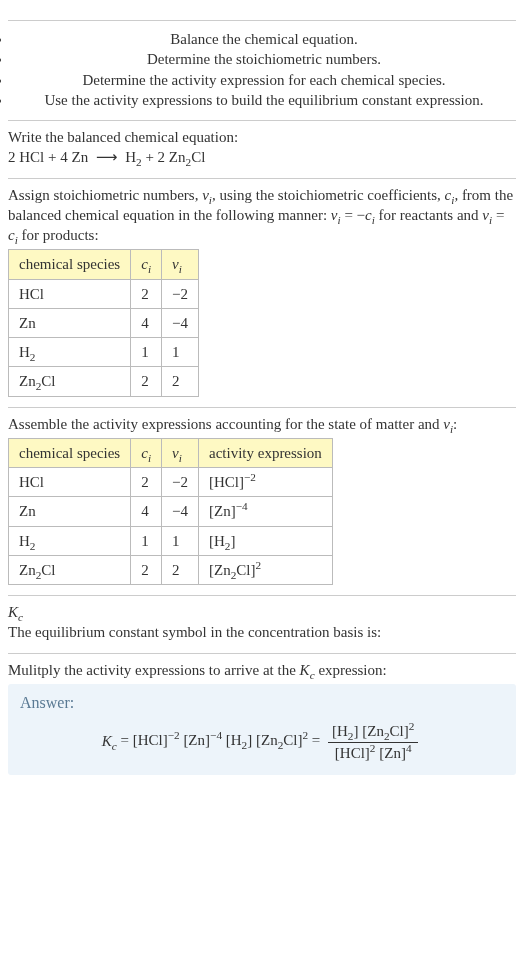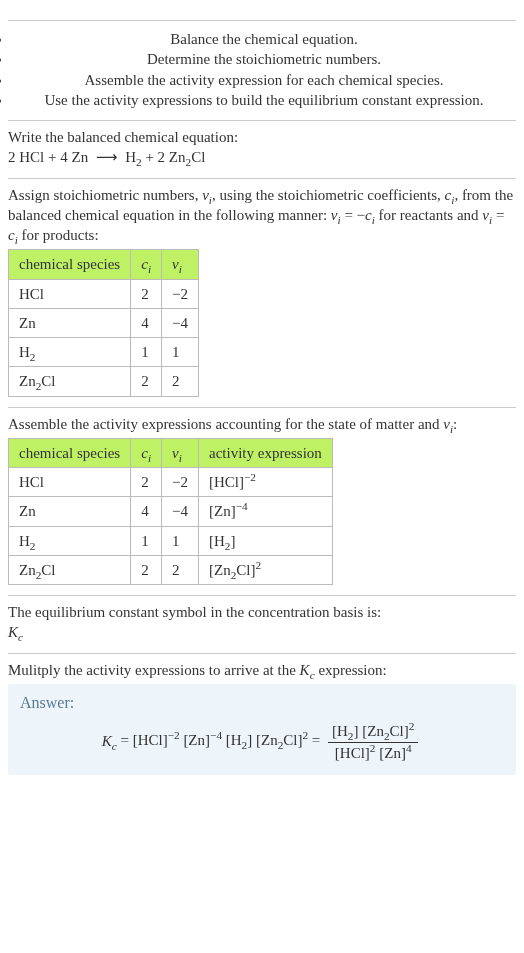--- a/index.html
+++ b/index.html
@@ -27,21 +27,21 @@
     margin-top: 4px;
   }
   table.data th, table.data td {
     border: 1px solid #bbb;
     padding: 4px 10px;
     text-align: left;
     font-weight: normal;
     white-space: nowrap;
   }
   table.data th {
-    background: #bef264;
+    background: #fef9c3;
   }
   .answer {
     background: #edf4fa;
     border-radius: 3px;
     padding: 8px 12px 12px 12px;
     margin-top: 4px;
   }
   .answer-label {
     color: #5a7a94;
     font-size: 16px;
@@ -76,21 +76,21 @@
 </head>
 <body>
 
 <div class="section">
 </div>
 
 <div class="section">
   <ul class="plan" style="list-style-type: disc;">
     <li>Balance the chemical equation.</li>
     <li>Determine the stoichiometric numbers.</li>
-    <li>Assemble the activity expression for each chemical species.</li>
+    <li>Determine the activity expression for each chemical species.</li>
     <li>Use the activity expressions to build the equilibrium constant expression.</li>
   </ul>
 </div>
 
 <div class="section">
   <div>Write the balanced chemical equation:</div>
   <div class="eq">
     <span>2 HCl + 4 Zn</span>
     <span class="arrow">⟶</span>
     <span>
@@ -168,22 +168,22 @@
       <td><span>Zn</span><sub>2</sub><span>Cl</span></td>
       <td>2</td>
       <td>2</td>
       <td><span>[Zn</span><sub>2</sub><span>Cl]</span><sup>2</sup></td>
     </tr>
   </tbody>
     </table>
 </div>
 
 <div class="section">
+  <div><i><span>K</span><sub>c</sub></i></div>
   <div>The equilibrium constant symbol in the concentration basis is:</div>
-  <div><i><span>K</span><sub>c</sub></i></div>
 </div>
 
 <div class="section last">
   <div>
     <span>Mulitply the activity expressions to arrive at the </span><i><span>K</span><sub>c</sub></i><span> expression:</span>
   </div>
   <div class="answer">
     <div class="answer-label">Answer:</div>
     <div class="center-eq">
       <i><span>K</span><sub>c</sub></i><span> = </span><span>[HCl]</span><sup>−2</sup><span> </span><span>[Zn]</span><sup>−4</sup><span> </span><span>[H</span><sub>2</sub><span>]</span><span> </span><span>[Zn</span><sub>2</sub><span>Cl]</span><sup>2</sup><span> = </span><span class="frac"><span class="num"><span>[H</span><sub>2</sub><span>]</span><span> </span><span>[Zn</span><sub>2</sub><span>Cl]</span><sup>2</sup></span><span class="den"><span>[HCl]</span><sup>2</sup><span> </span><span>[Zn]</span><sup>4</sup></span></span>

